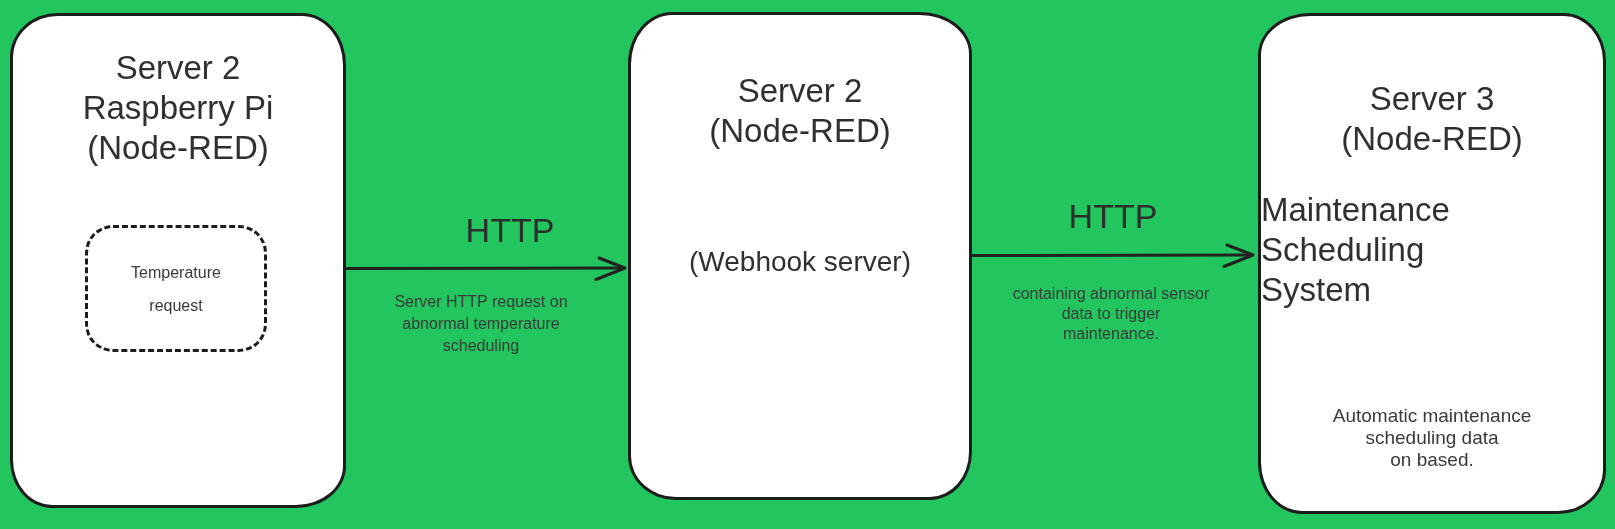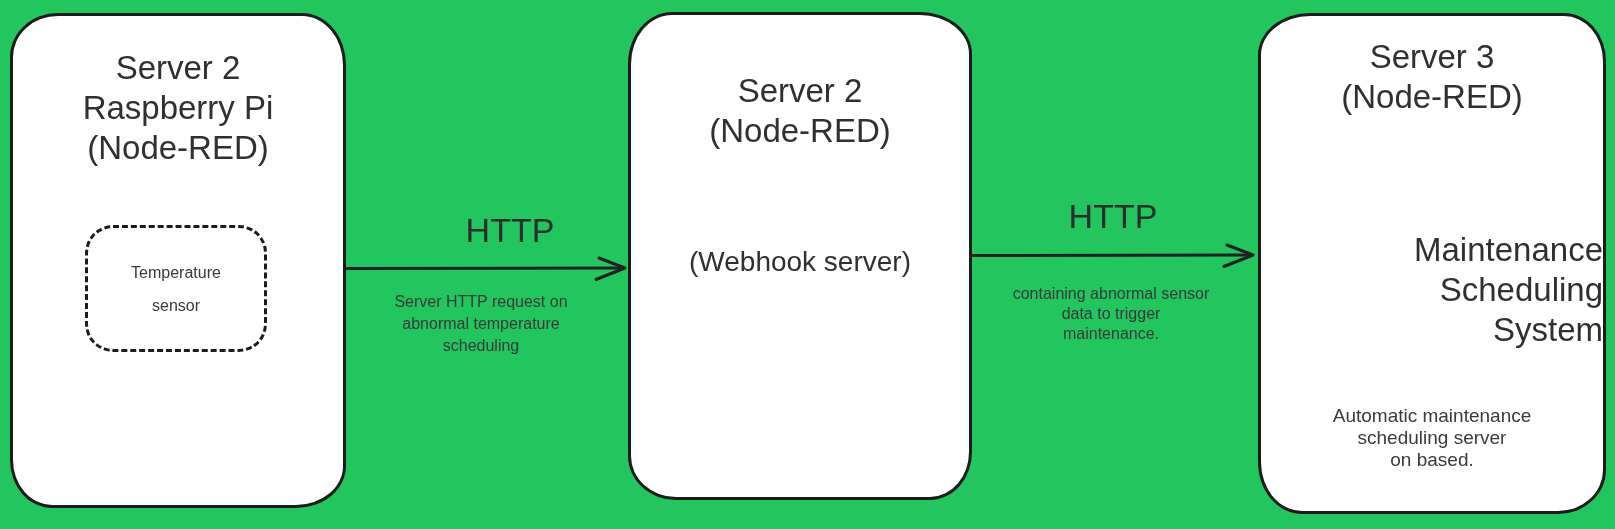--- a/index.html
+++ b/index.html
@@ -20,34 +20,34 @@
   }
   .node1 { left: 10px;  top: 13px; width: 336px; height: 495px;
            border-radius: 48px 44px 50px 42px / 44px 52px 42px 48px; }
   .node2 { left: 628px; top: 12px; width: 344px; height: 488px;
            border-radius: 44px 52px 42px 48px / 52px 42px 48px 44px; }
   .node3 { left: 1258px; top: 13px; width: 348px; height: 501px;
            border-radius: 52px 42px 48px 44px / 42px 48px 44px 52px; }
   .node-title { text-align: center; font-size: 33px; line-height: 40px; color: #303030; }
   .node1 .node-title { padding-top: 32px; }
   .node2 .node-title { padding-top: 56px; }
-  .node3 .node-title { padding-top: 21px; }
+  .node3 .node-title { padding-top: 47px; margin-top: 16px; }
   .sensor-box {
     position: absolute; left: 72px; top: 209px; width: 182px; height: 127px;
     border: 3px dashed #1c1c1c; border-radius: 28px; box-sizing: border-box;
     display: flex; flex-direction: column; align-items: center; justify-content: center;
     font-size: 16px; line-height: 19px; text-align: center; color: #3a3a3a; gap: 14px;
   }
   .node2-subtitle {
     position: absolute; left: 0; top: 227px; width: 100%;
     text-align: center; font-size: 28px; line-height: 40px; color: #303030;
   }
   .node3-subtitle {
     position: absolute; left: 0; top: 174px; width: 100%;
-    text-align: right; font-size: 33px; line-height: 40px; color: #303030; margin-top: 40px;
+    text-align: left; font-size: 33px; line-height: 40px; color: #303030;
   }
   .node3-note {
     position: absolute; left: 0; top: 389px; width: 100%;
     text-align: center; font-size: 19px; line-height: 22px; color: #3a3a3a;
   }
   .edge-label {
     position: absolute; font-size: 34px; line-height: 40px;
     text-align: center; color: #2d2d2d;
   }
   .edge-label.e1 { left: 420px; top: 210px; width: 180px; }
@@ -74,21 +74,21 @@
   </svg>
 
   <div class="node node1">
     <div class="node-title">
       <div>Server 2</div>
       <div>Raspberry Pi</div>
       <div>(Node-RED)</div>
     </div>
     <div class="sensor-box">
       <div>Temperature</div>
-      <div>sensor</div>
+      <div>request</div>
     </div>
   </div>
 
   <div class="node node2">
     <div class="node-title">
       <div>Server 2</div>
       <div>(Node-RED)</div>
     </div>
     <div class="node2-subtitle">(Webhook server)</div>
   </div>
@@ -98,21 +98,21 @@
       <div>Server 3</div>
       <div>(Node-RED)</div>
     </div>
     <div class="node3-subtitle">
       <div>Maintenance</div>
       <div>Scheduling</div>
       <div>System</div>
     </div>
     <div class="node3-note">
       <div>Automatic maintenance</div>
-      <div>scheduling server</div>
+      <div>scheduling data</div>
       <div>on based.</div>
     </div>
   </div>
 
   <div class="edge-label e1">HTTP</div>
   <div class="edge-desc e1">
     <div>Server HTTP request on</div>
     <div>abnormal temperature</div>
     <div>scheduling</div>
   </div>

